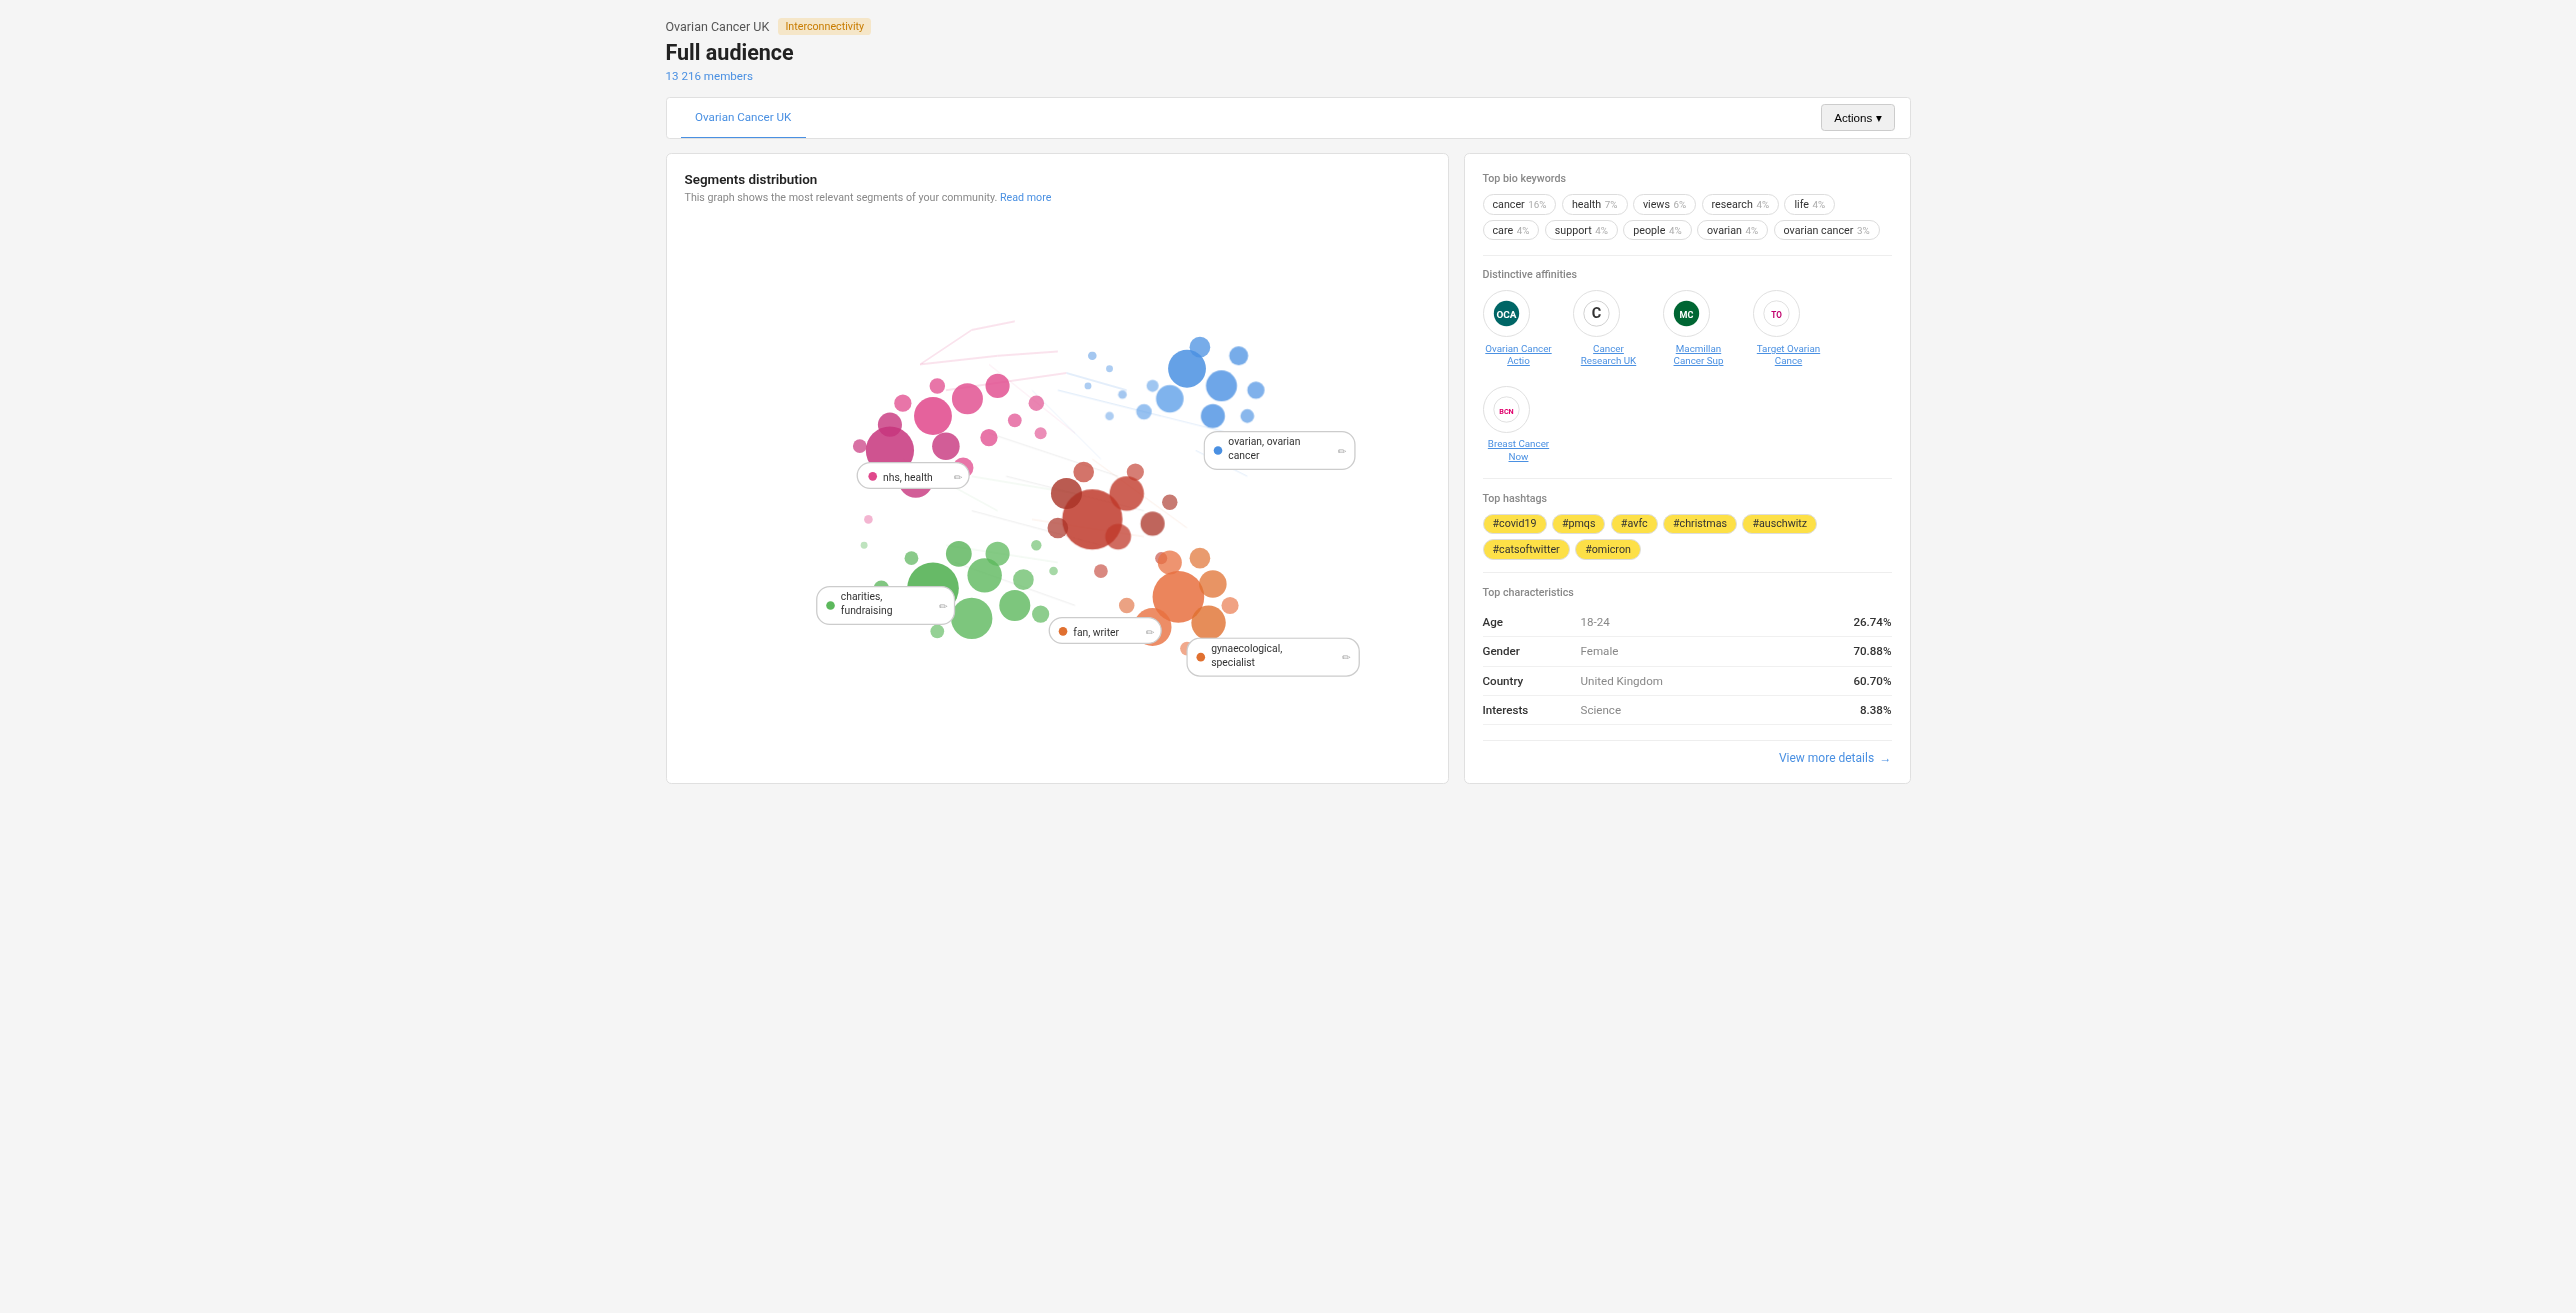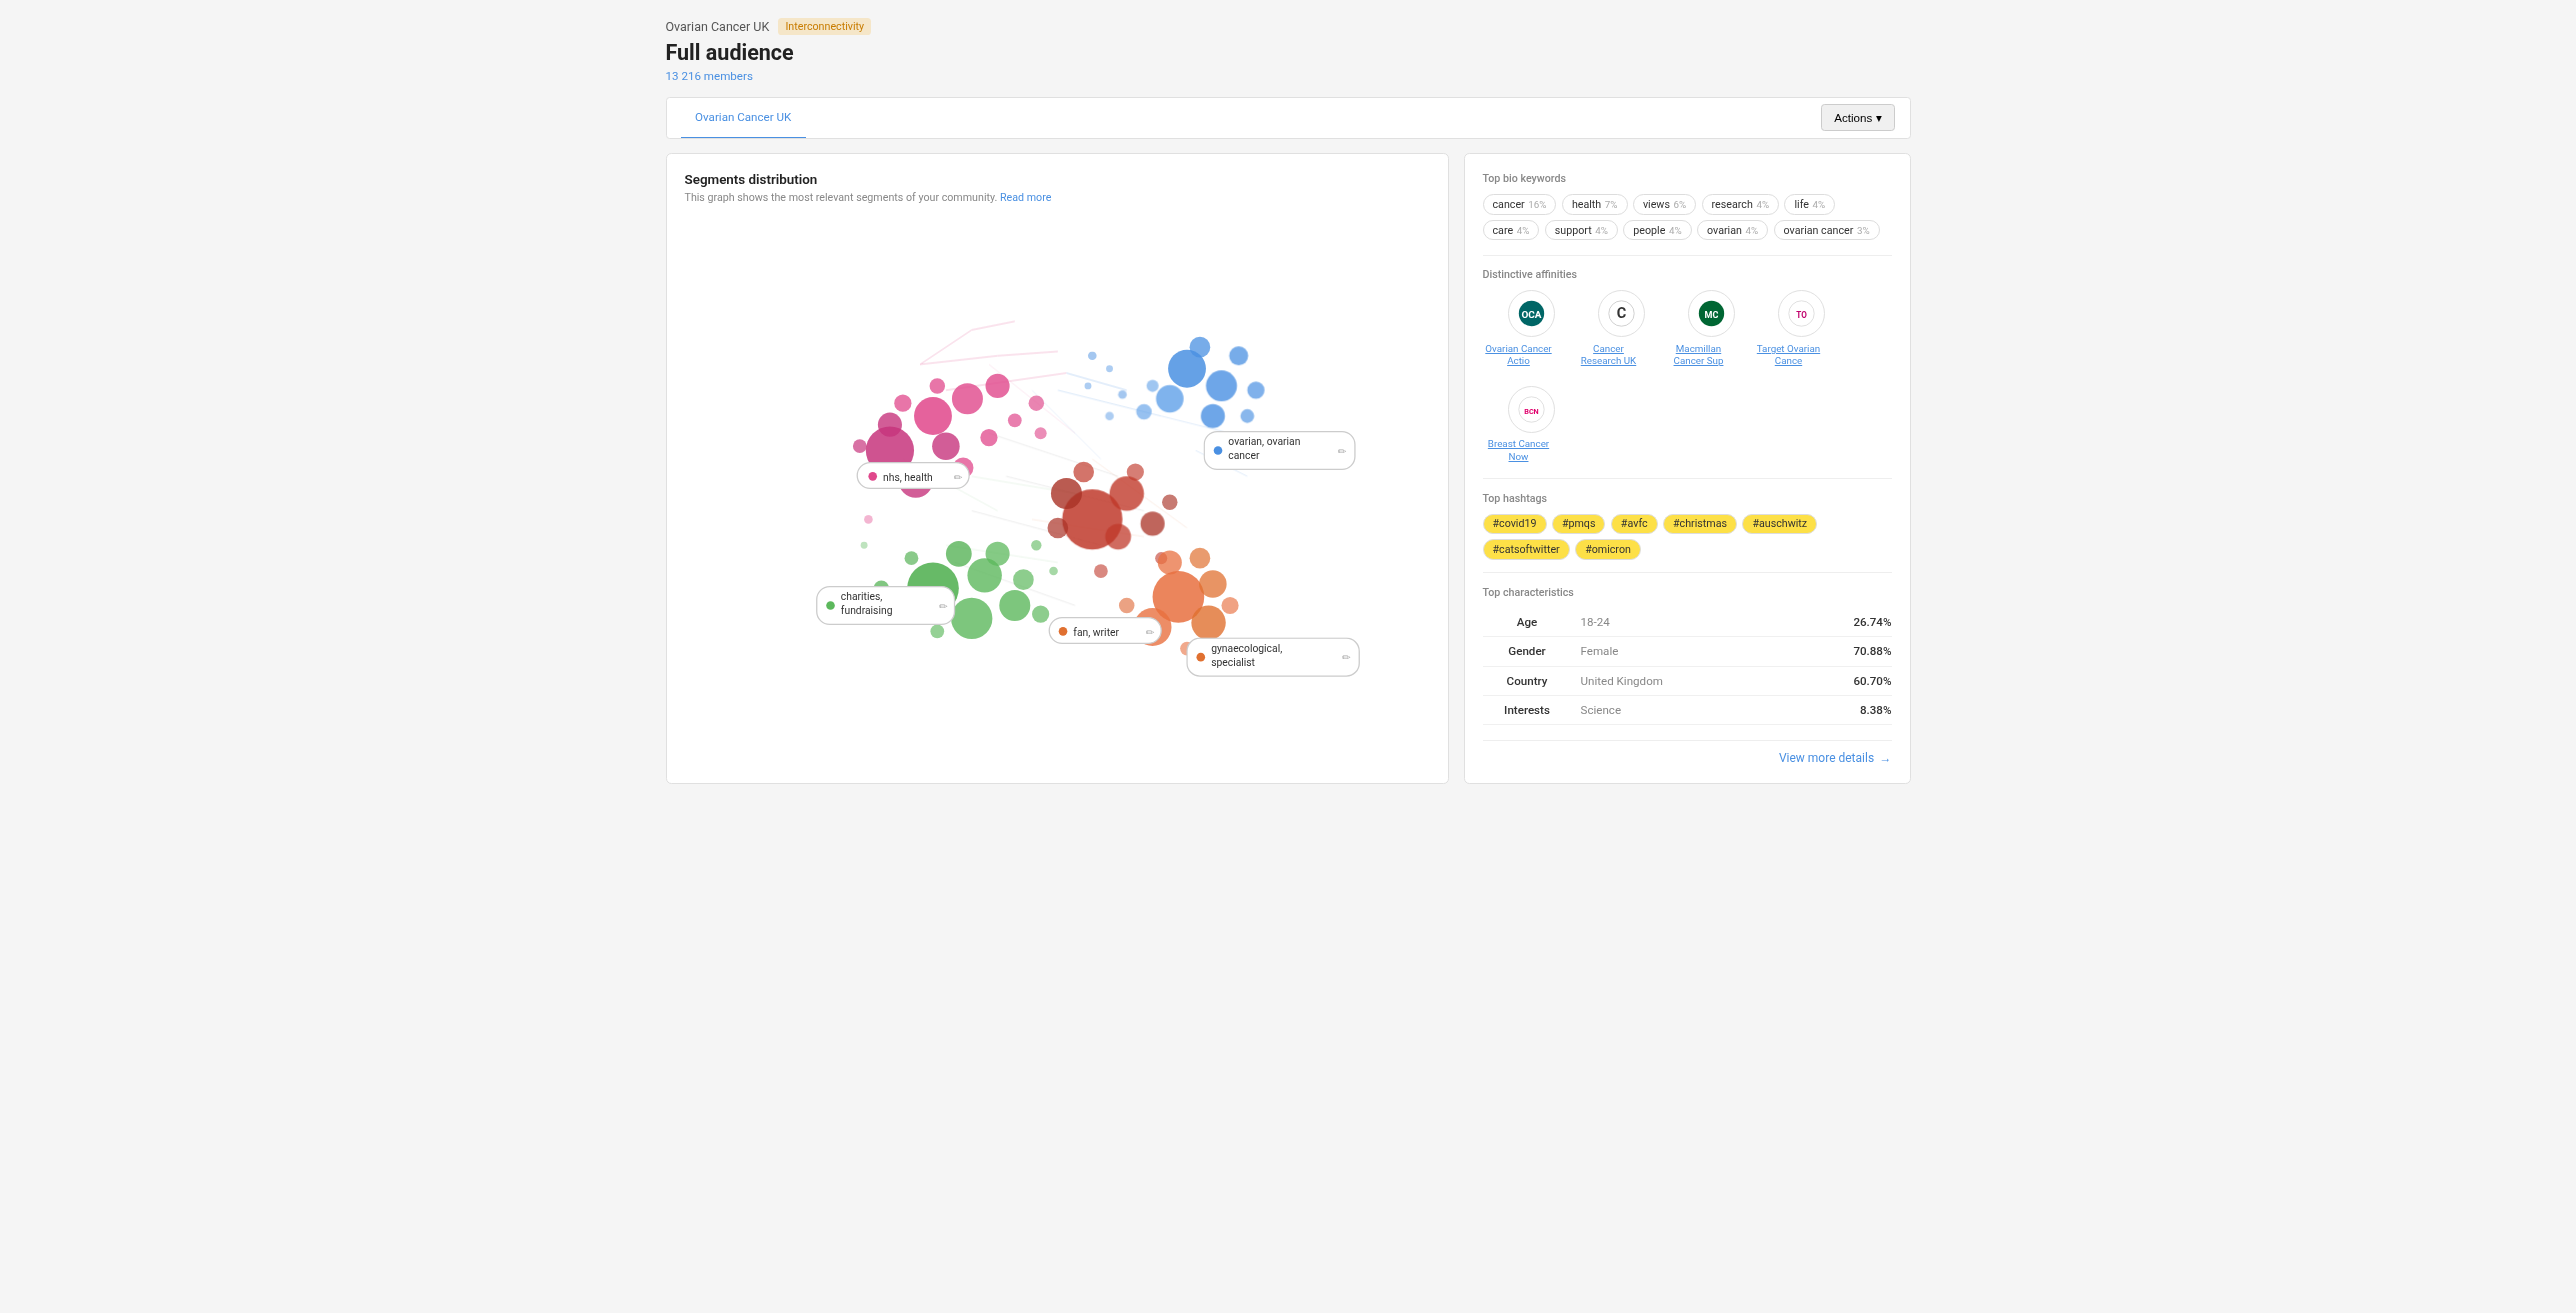--- a/index.html
+++ b/index.html
@@ -159,21 +159,21 @@
     }
     .affinities-row {
       display: flex;
       gap: 18px;
       margin-bottom: 14.3px;
       flex-wrap: wrap;
     }
     .affinity-item {
       display: flex;
       flex-direction: column;
-      align-items: flex-end;
+      align-items: flex-start;
       width: 72px;
       text-align: center;
     }
     .affinity-logo {
       width: 47px;
       height: 47px;
       border-radius: 50%;
       border: 0.9px solid #e0e0e0;
       display: flex;
       align-items: center;
@@ -212,21 +212,20 @@
       justify-content: space-between;
       align-items: center;
       padding: 7.2px 0;
       border-bottom: 0.9px solid #f0f0f0;
     }
     .char-label {
       font-size: 11.6px;
       font-weight: 500;
       color: #333;
       width: 89px;
-      text-align: center;
     }
     .char-value {
       font-size: 11.6px;
       color: #888;
       flex: 1;
       margin-left: 9px;
     }
     .char-pct {
       font-size: 11.6px;
       color: #333;

